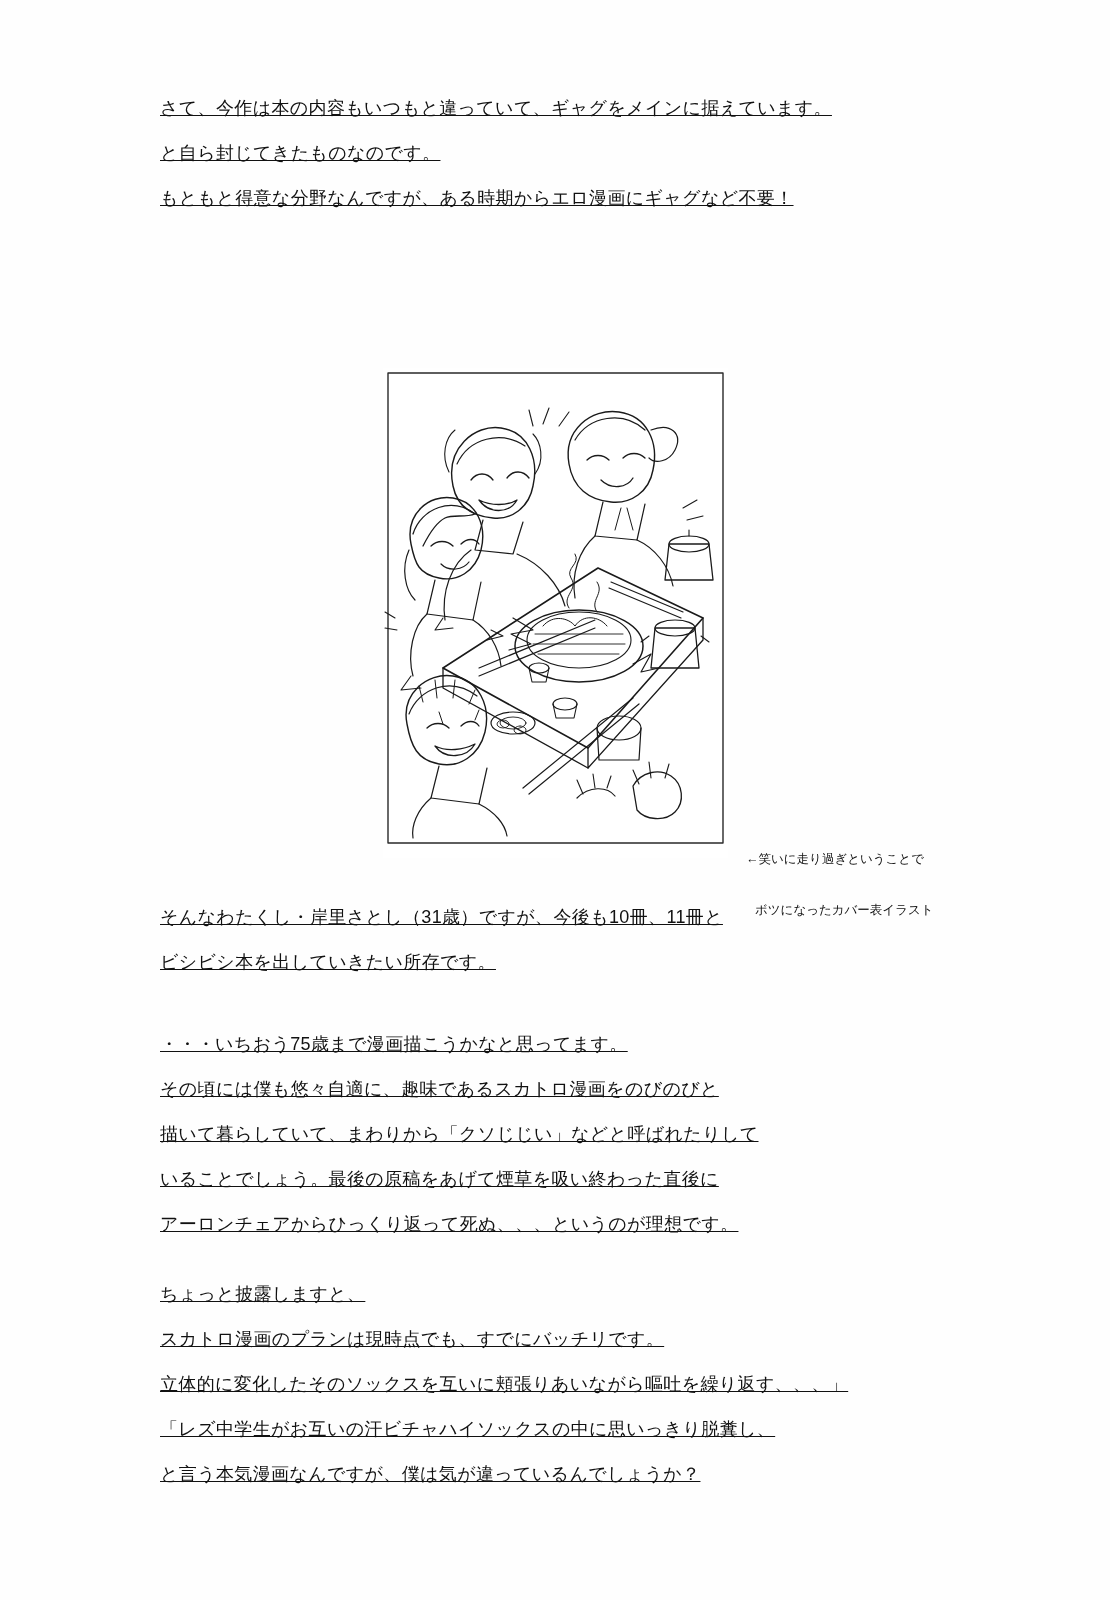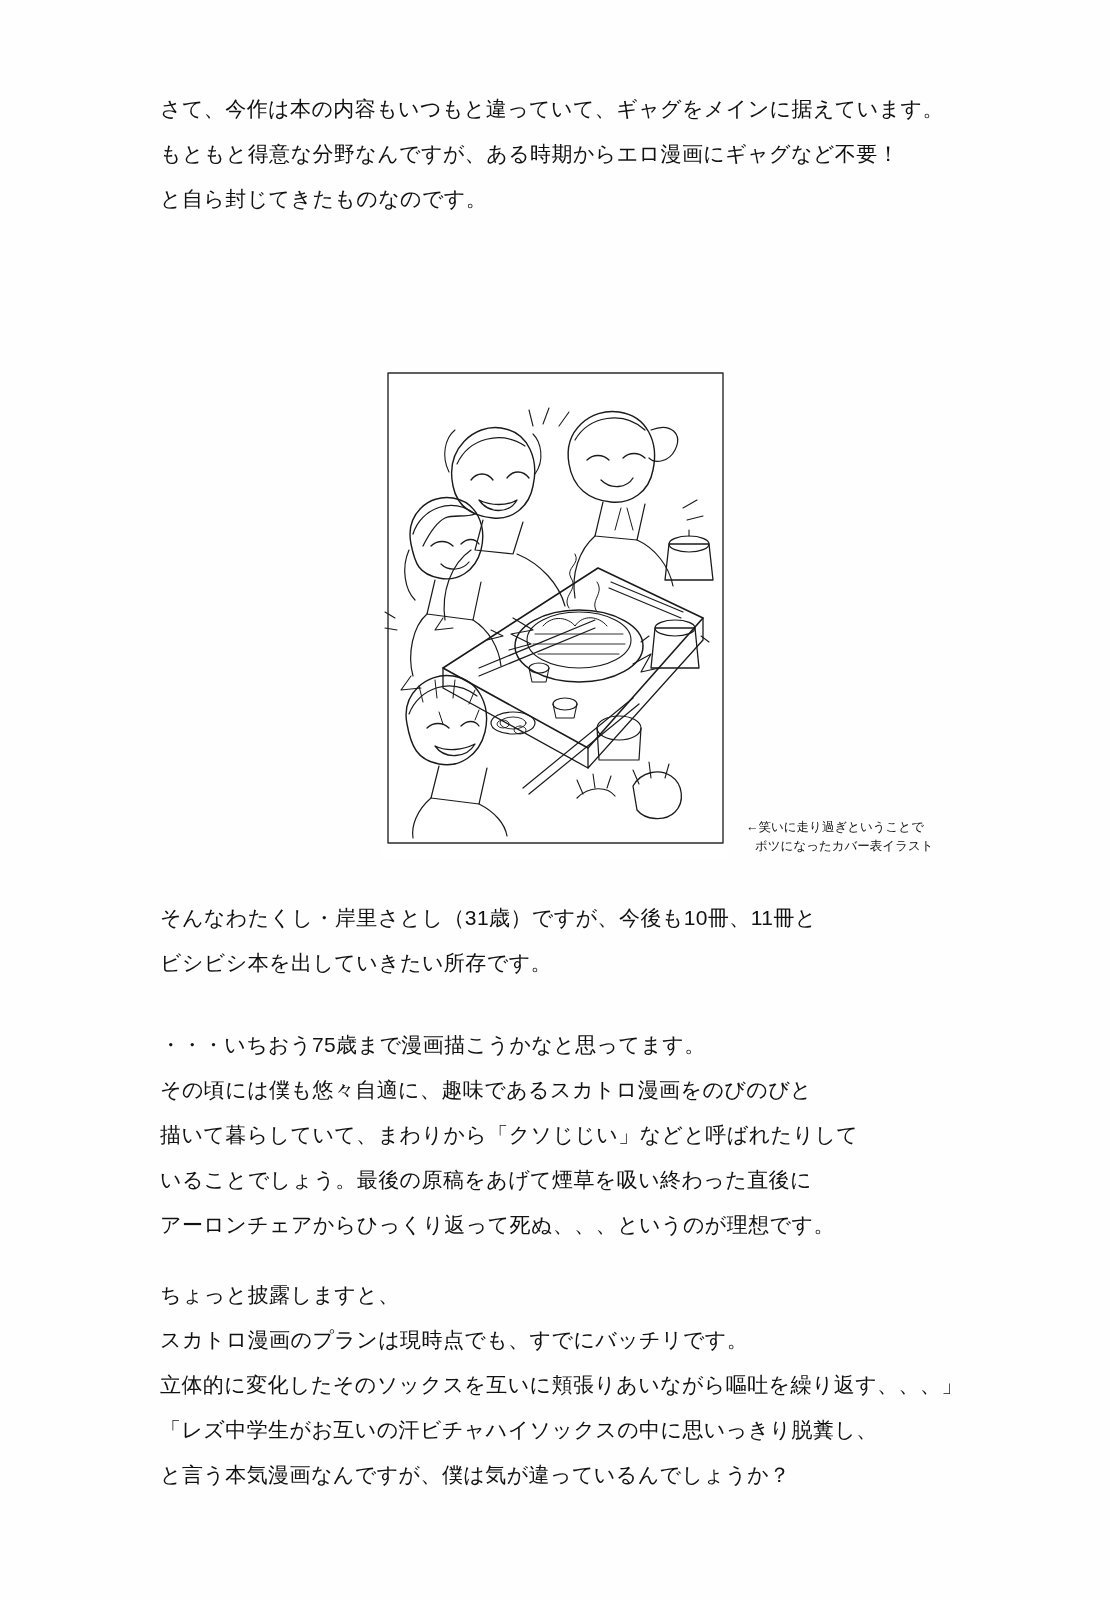--- a/index.html
+++ b/index.html
@@ -19,25 +19,26 @@
     position: absolute;
     inset: 0;
     background: #fefefe;
   }
   .text-block {
     position: absolute;
     left: 160px;
     width: 820px;
   }
   .text-line {
-    font-size: 21px;
+    font-size: 18px;
     line-height: 45px;
     letter-spacing: 0.02em;
     white-space: nowrap;
     color: #111111;
+    text-decoration: underline;
   }
   #block-intro { top: 86px; }
   #block-after-figure { top: 895px; }
   #block-plan { top: 1022px; }
   #block-scat { top: 1272px; }
 
   
   .figure {
     position: absolute;
     left: 383px;
@@ -64,32 +65,32 @@
   .figure-caption {
     position: absolute;
     left: 363px;
     top: 450px;
     width: 230px;
     font-size: 12.5px;
     line-height: 19px;
     color: #111111;
     white-space: nowrap;
   }
-  .figure-caption .cap-line { display: block; }
+  .figure-caption .cap-line { display: block; margin-top: 32px; }
   .figure-caption .cap-line.indent { padding-left: 9px; }
 </style>
 </head>
 <body>
 
 <div class="page">
 
   <div class="text-block" id="block-intro">
     <div class="text-line">さて、今作は本の内容もいつもと違っていて、ギャグをメインに据えています。</div>
+    <div class="text-line">と自ら封じてきたものなのです。</div>
     <div class="text-line">もともと得意な分野なんですが、ある時期からエロ漫画にギャグなど不要！</div>
-    <div class="text-line">と自ら封じてきたものなのです。</div>
   </div>
 
   <div class="figure">
     <div class="figure-frame"></div>
     <svg class="sketch" viewBox="0 0 345 490" xmlns="http://www.w3.org/2000/svg">
       <rect x="0" y="0" width="345" height="490" fill="#ffffff"></rect>
       <g stroke="#1a1a1a" fill="none" stroke-width="1.2" stroke-linecap="round" stroke-linejoin="round">
 
         <rect x="5" y="5" width="335" height="470" stroke="#2a2a2a" stroke-width="1.4"></rect>
 

